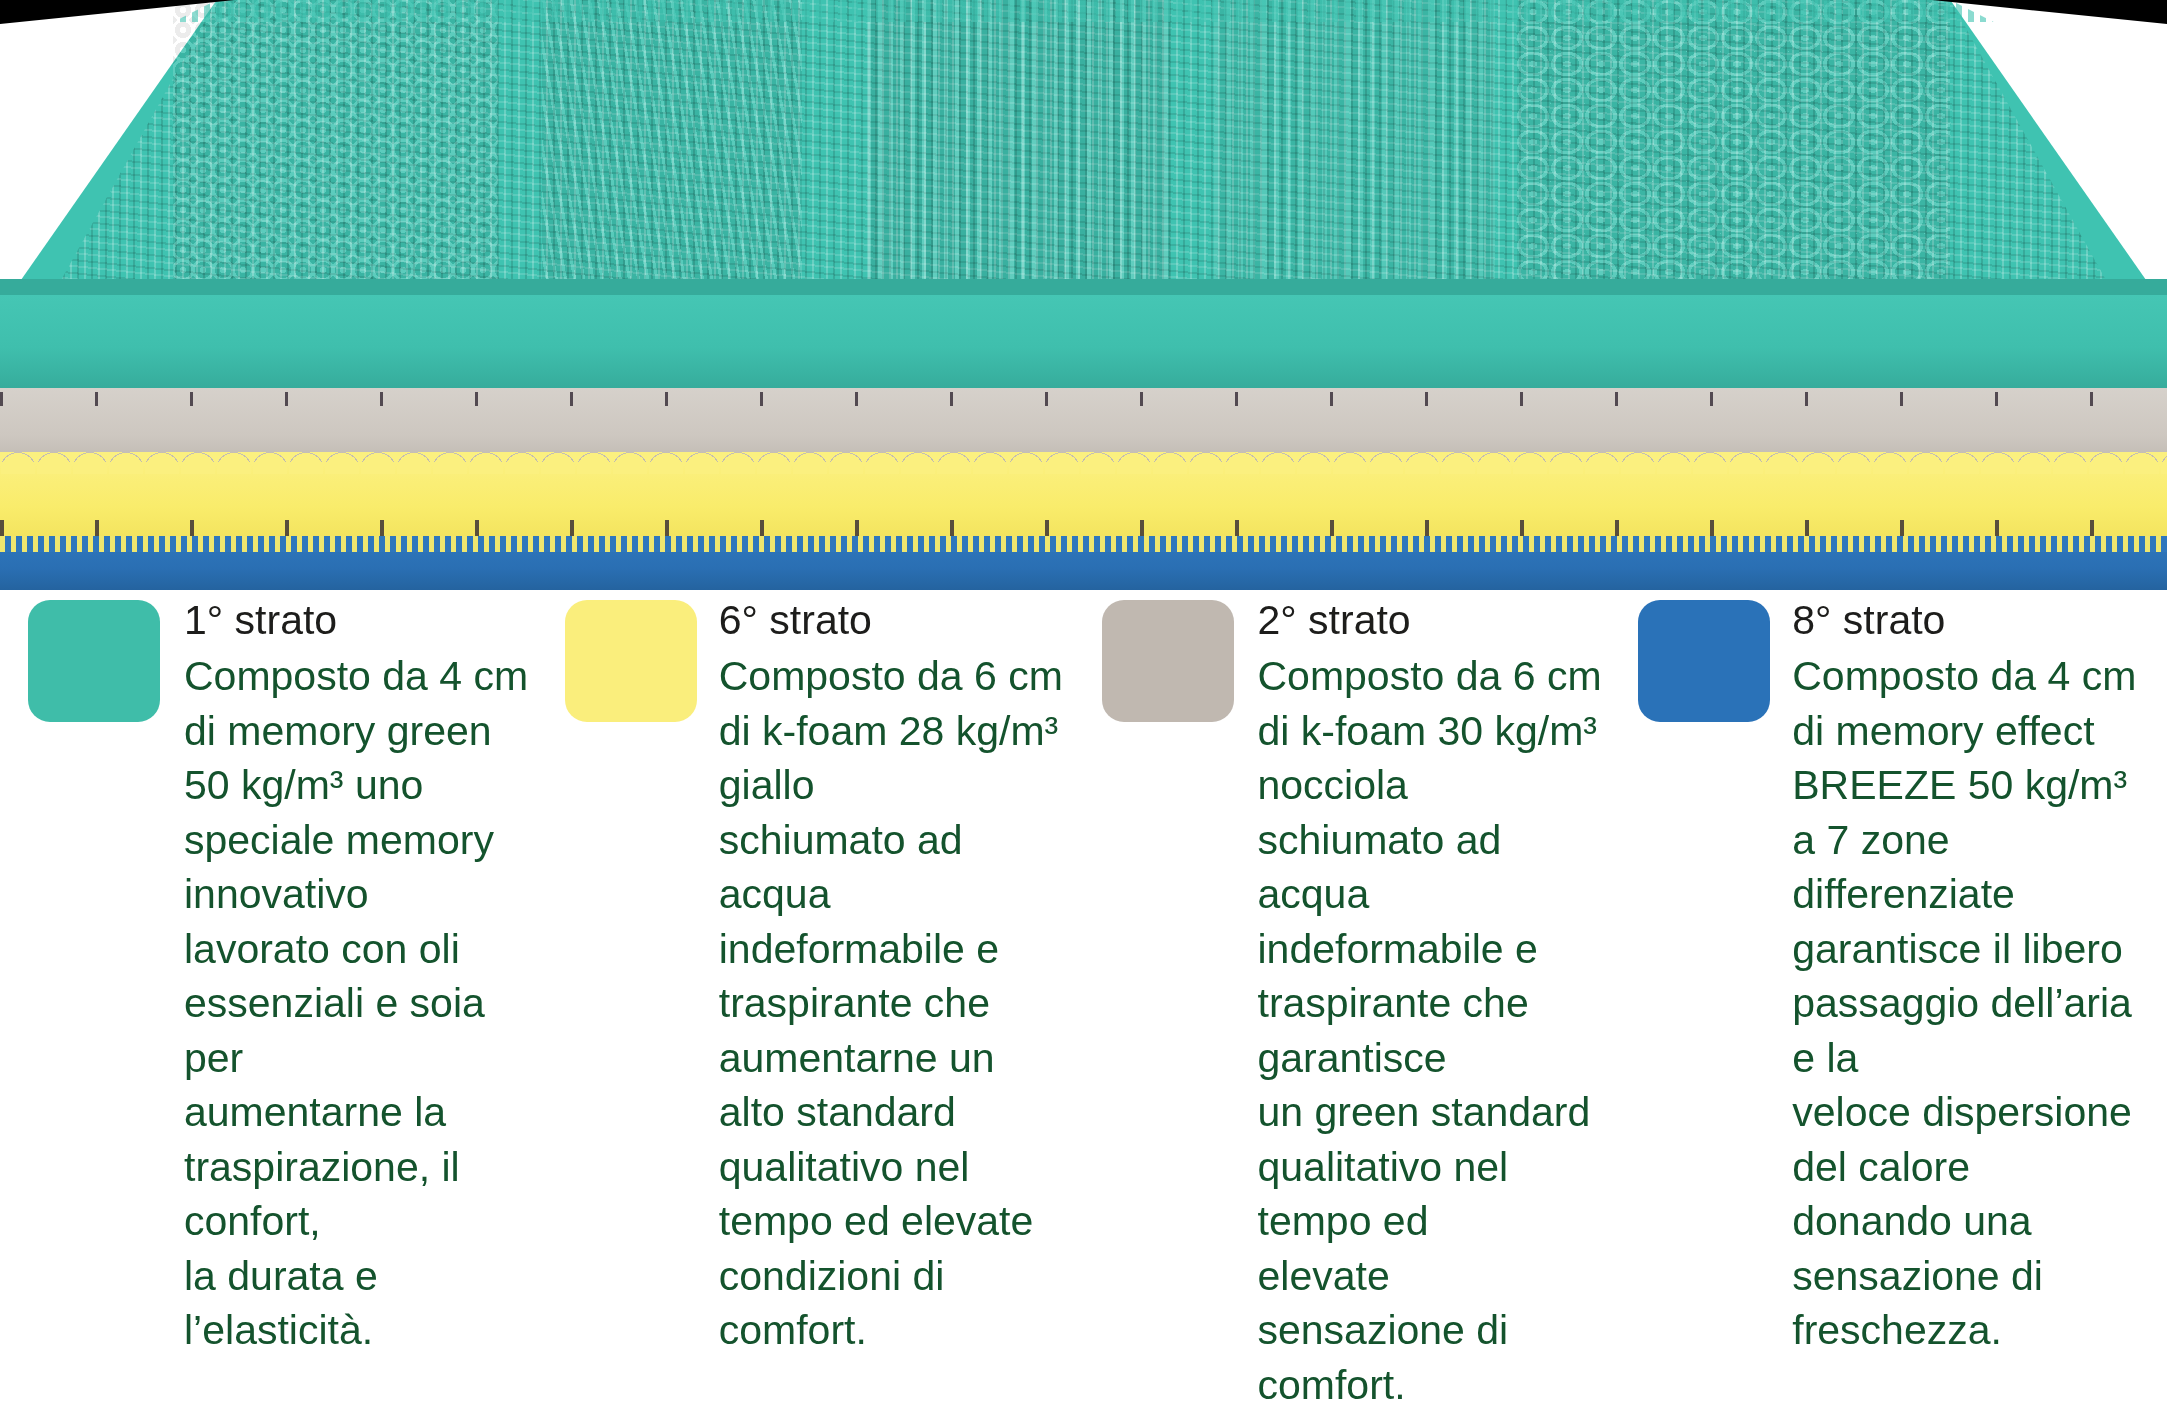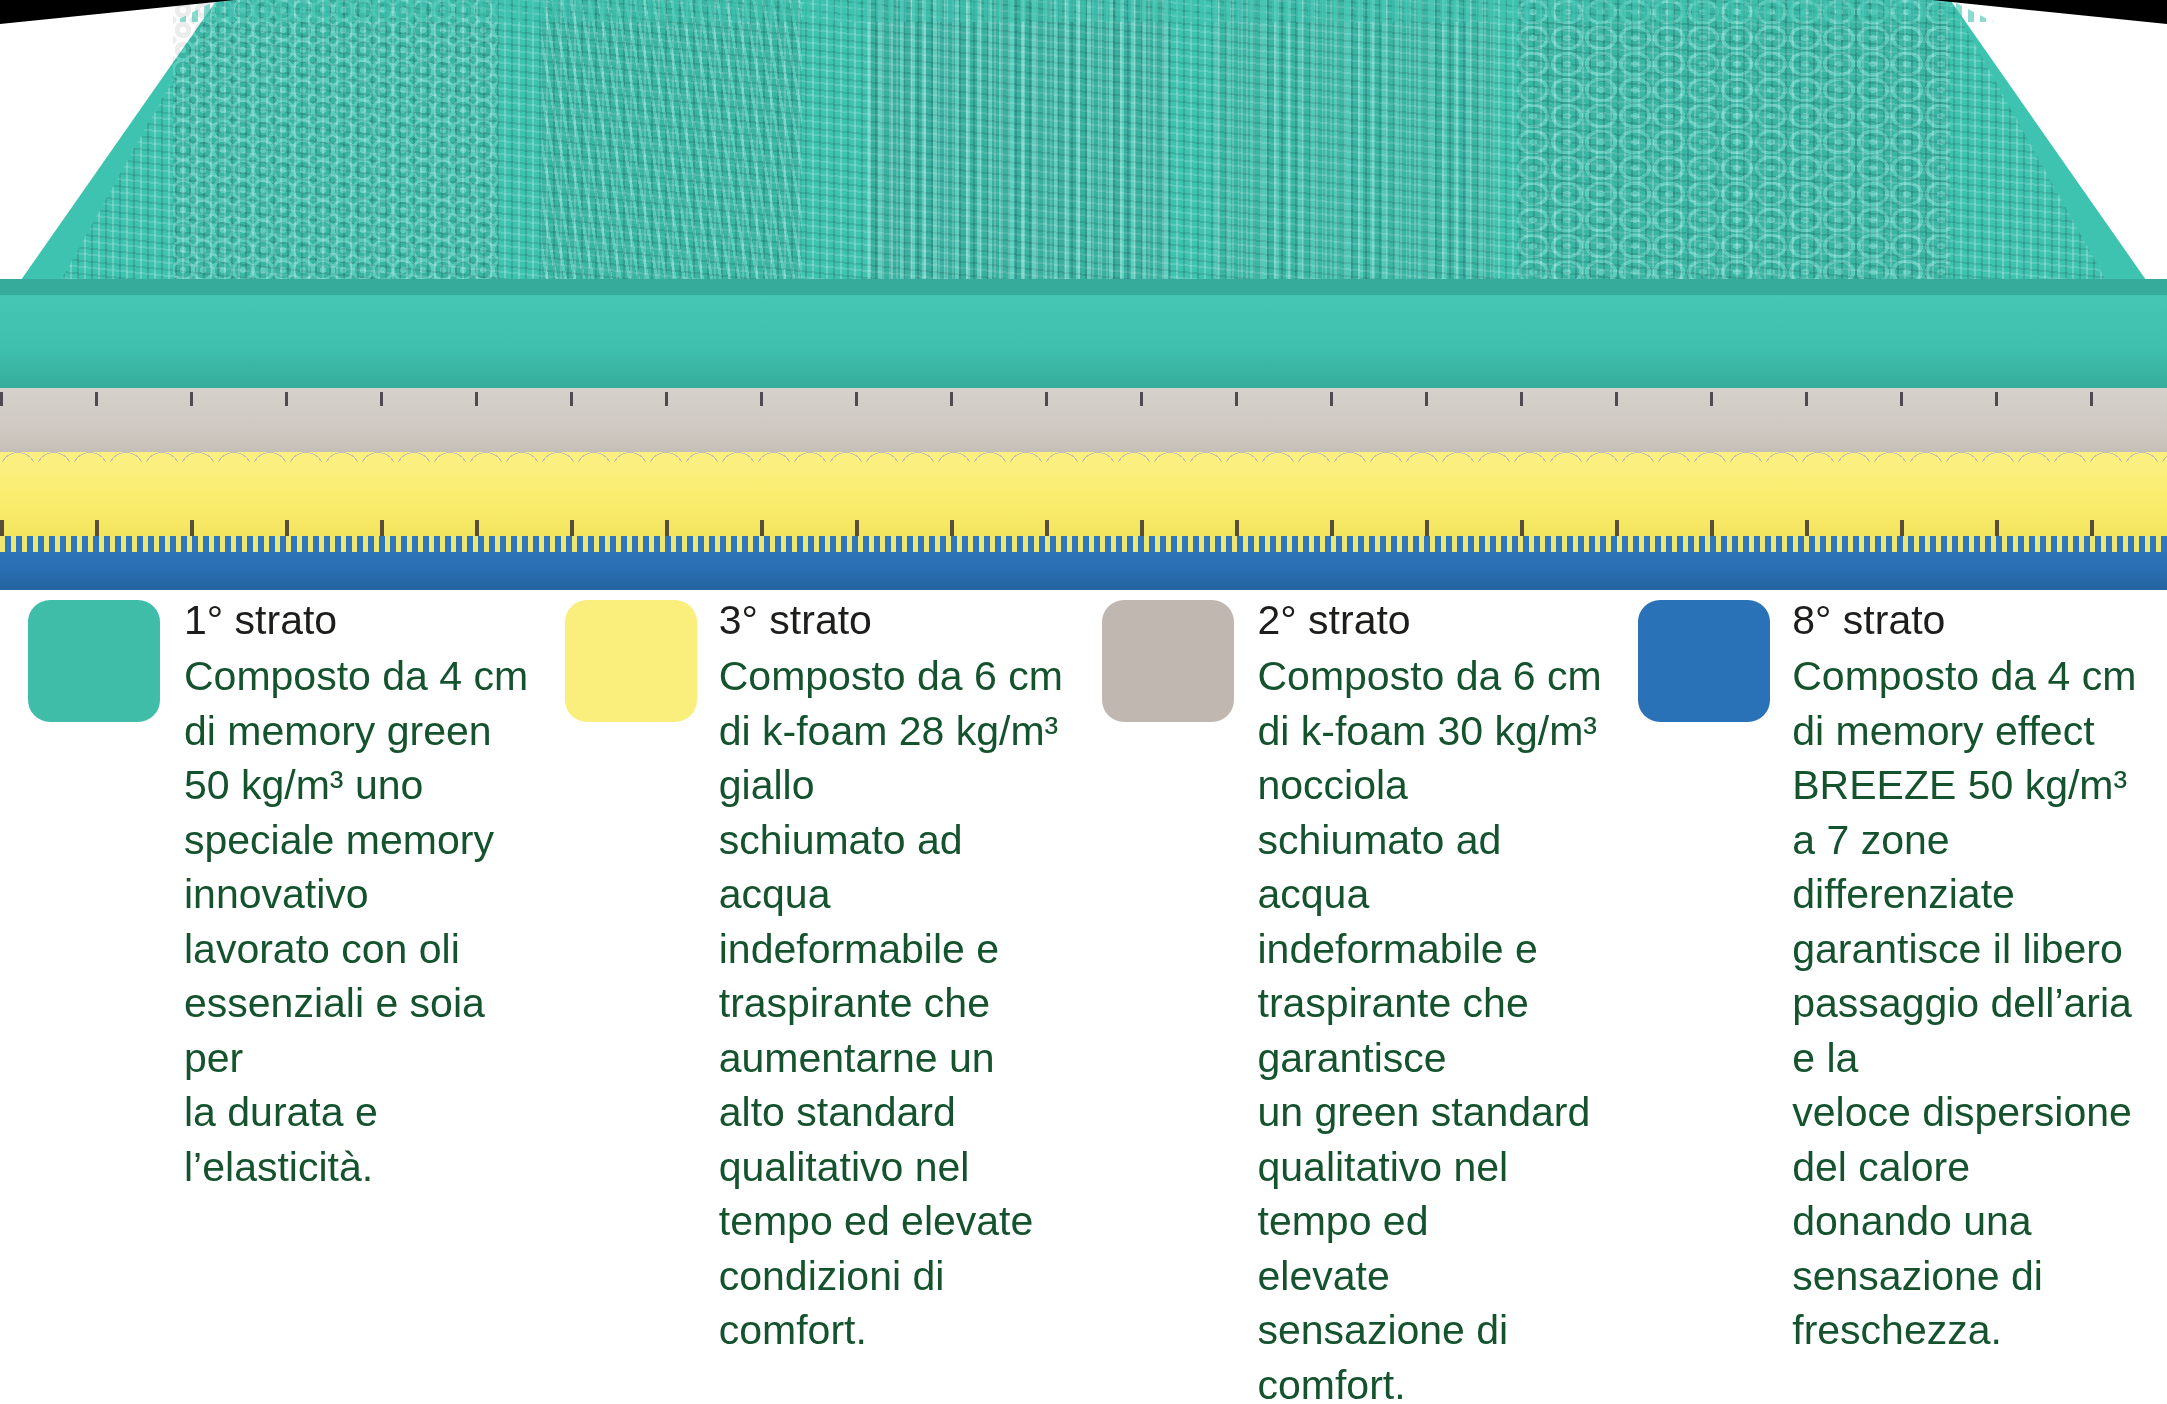--- a/index.html
+++ b/index.html
@@ -292,28 +292,29 @@
 <div class="legend">
   <div class="legend-grid">
 
     <div class="legend-item">
       <div class="swatch" style="background:#3fbda9"></div>
       <div class="legend-text">
         <p class="legend-title">1° strato</p>
         <p class="legend-desc">Composto da 4 cm di memory green</p>
         <p class="legend-desc">50 kg/m³ uno speciale memory innovativo</p>
         <p class="legend-desc">lavorato con oli essenziali e soia per</p>
+        <p class="legend-desc">aumentarne la traspirazione, il confort,</p>
         <p class="legend-desc">la durata e l’elasticità.</p>
       </div>
     </div>
 
     <div class="legend-item col2">
       <div class="swatch" style="background:#faee7c"></div>
       <div class="legend-text">
-        <p class="legend-title">3° strato</p>
+        <p class="legend-title">6° strato</p>
         <p class="legend-desc">Composto da 6 cm di k-foam 28 kg/m³ giallo</p>
         <p class="legend-desc">schiumato ad acqua indeformabile e</p>
         <p class="legend-desc">traspirante che aumentarne un alto standard</p>
         <p class="legend-desc">qualitativo nel tempo ed elevate condizioni di</p>
         <p class="legend-desc">comfort.</p>
       </div>
     </div>
 
     <div class="legend-item">
       <div class="swatch" style="background:#c0b8b0"></div>

